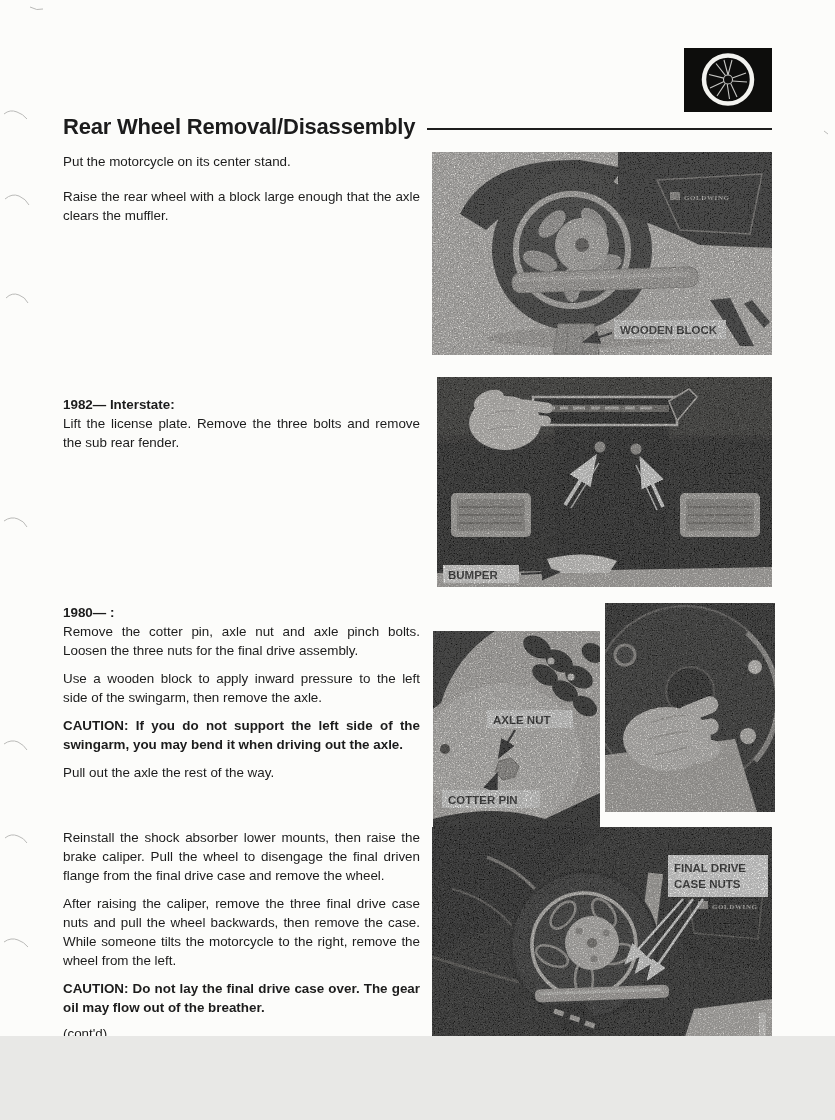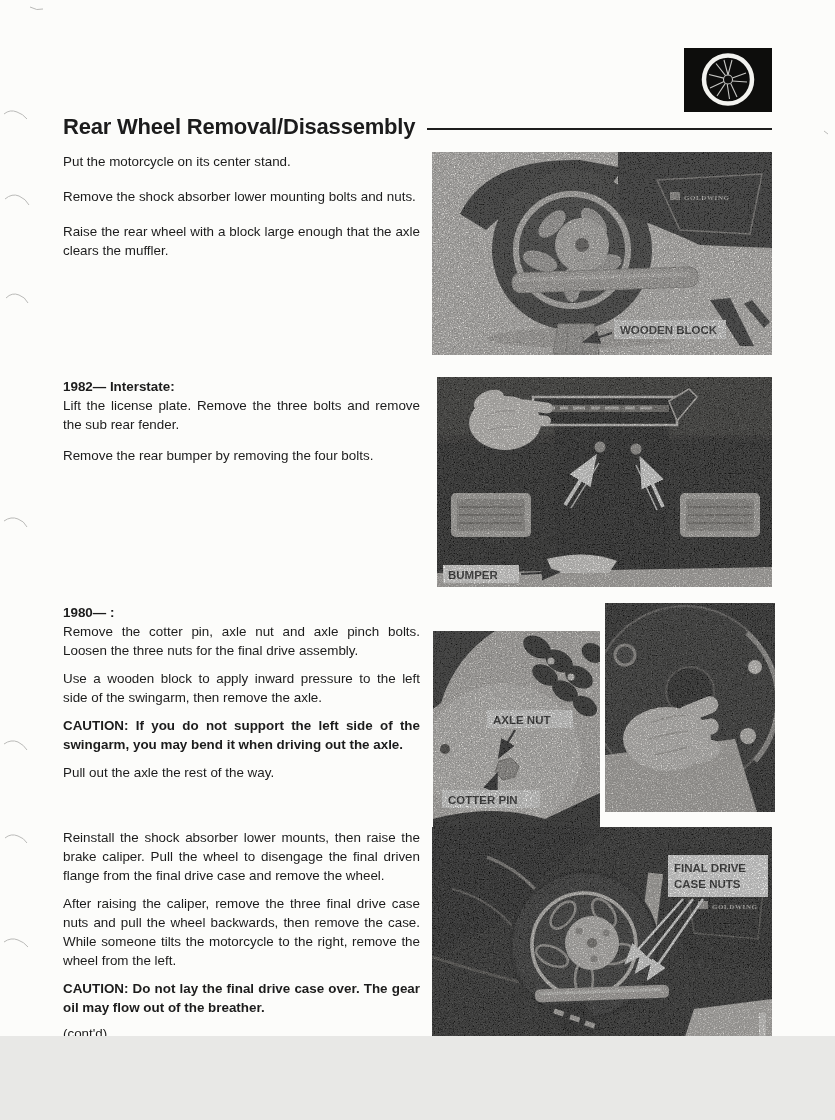--- a/index.html
+++ b/index.html
@@ -91,28 +91,26 @@
         <path d="M48.3,30.1 L62,25 M48.3,33 L63,34"></path>
         <path d="M46.7,35.4 L53,49 M43.2,36 L45.5,51"></path>
         <path d="M41.3,35.4 L33,48 M40,33.5 L26,40"></path>
         <path d="M39.7,30.1 L25,26.5 M41.5,27.6 L32,15.5"></path>
       </g>
     </svg>
   </div>
 
   <div class="sec" style="top:152px">
     <p class="para">Put the motorcycle on its center stand.</p>
-    <p class="para">Remove the shock absorber lower mounting bolts and nuts.</p>
     <p class="para">Raise the rear wheel with a block large enough that the axle clears the muffler.</p>
   </div>
 
-  <div class="sec mid" style="top:377px">
+  <div class="sec mid" style="top:395px">
     <p class="para head">1982— Interstate:</p>
     <p class="para">Lift the license plate. Remove the three bolts and remove the sub rear fender.</p>
-    <p class="para">Remove the rear bumper by removing the four bolts.</p>
   </div>
 
   <div class="sec tight" style="top:603px">
     <p class="para head">1980— :</p>
     <p class="para">Remove the cotter pin, axle nut and axle pinch bolts. Loosen the three nuts for the final drive assembly.</p>
     <p class="para">Use a wooden block to apply inward pressure to the left side of the swingarm, then remove the axle.</p>
     <p class="para caution">CAUTION: If you do not support the left side of the swingarm, you may bend it when driving out the axle.</p>
     <p class="para">Pull out the axle the rest of the way.</p>
   </div>
 

